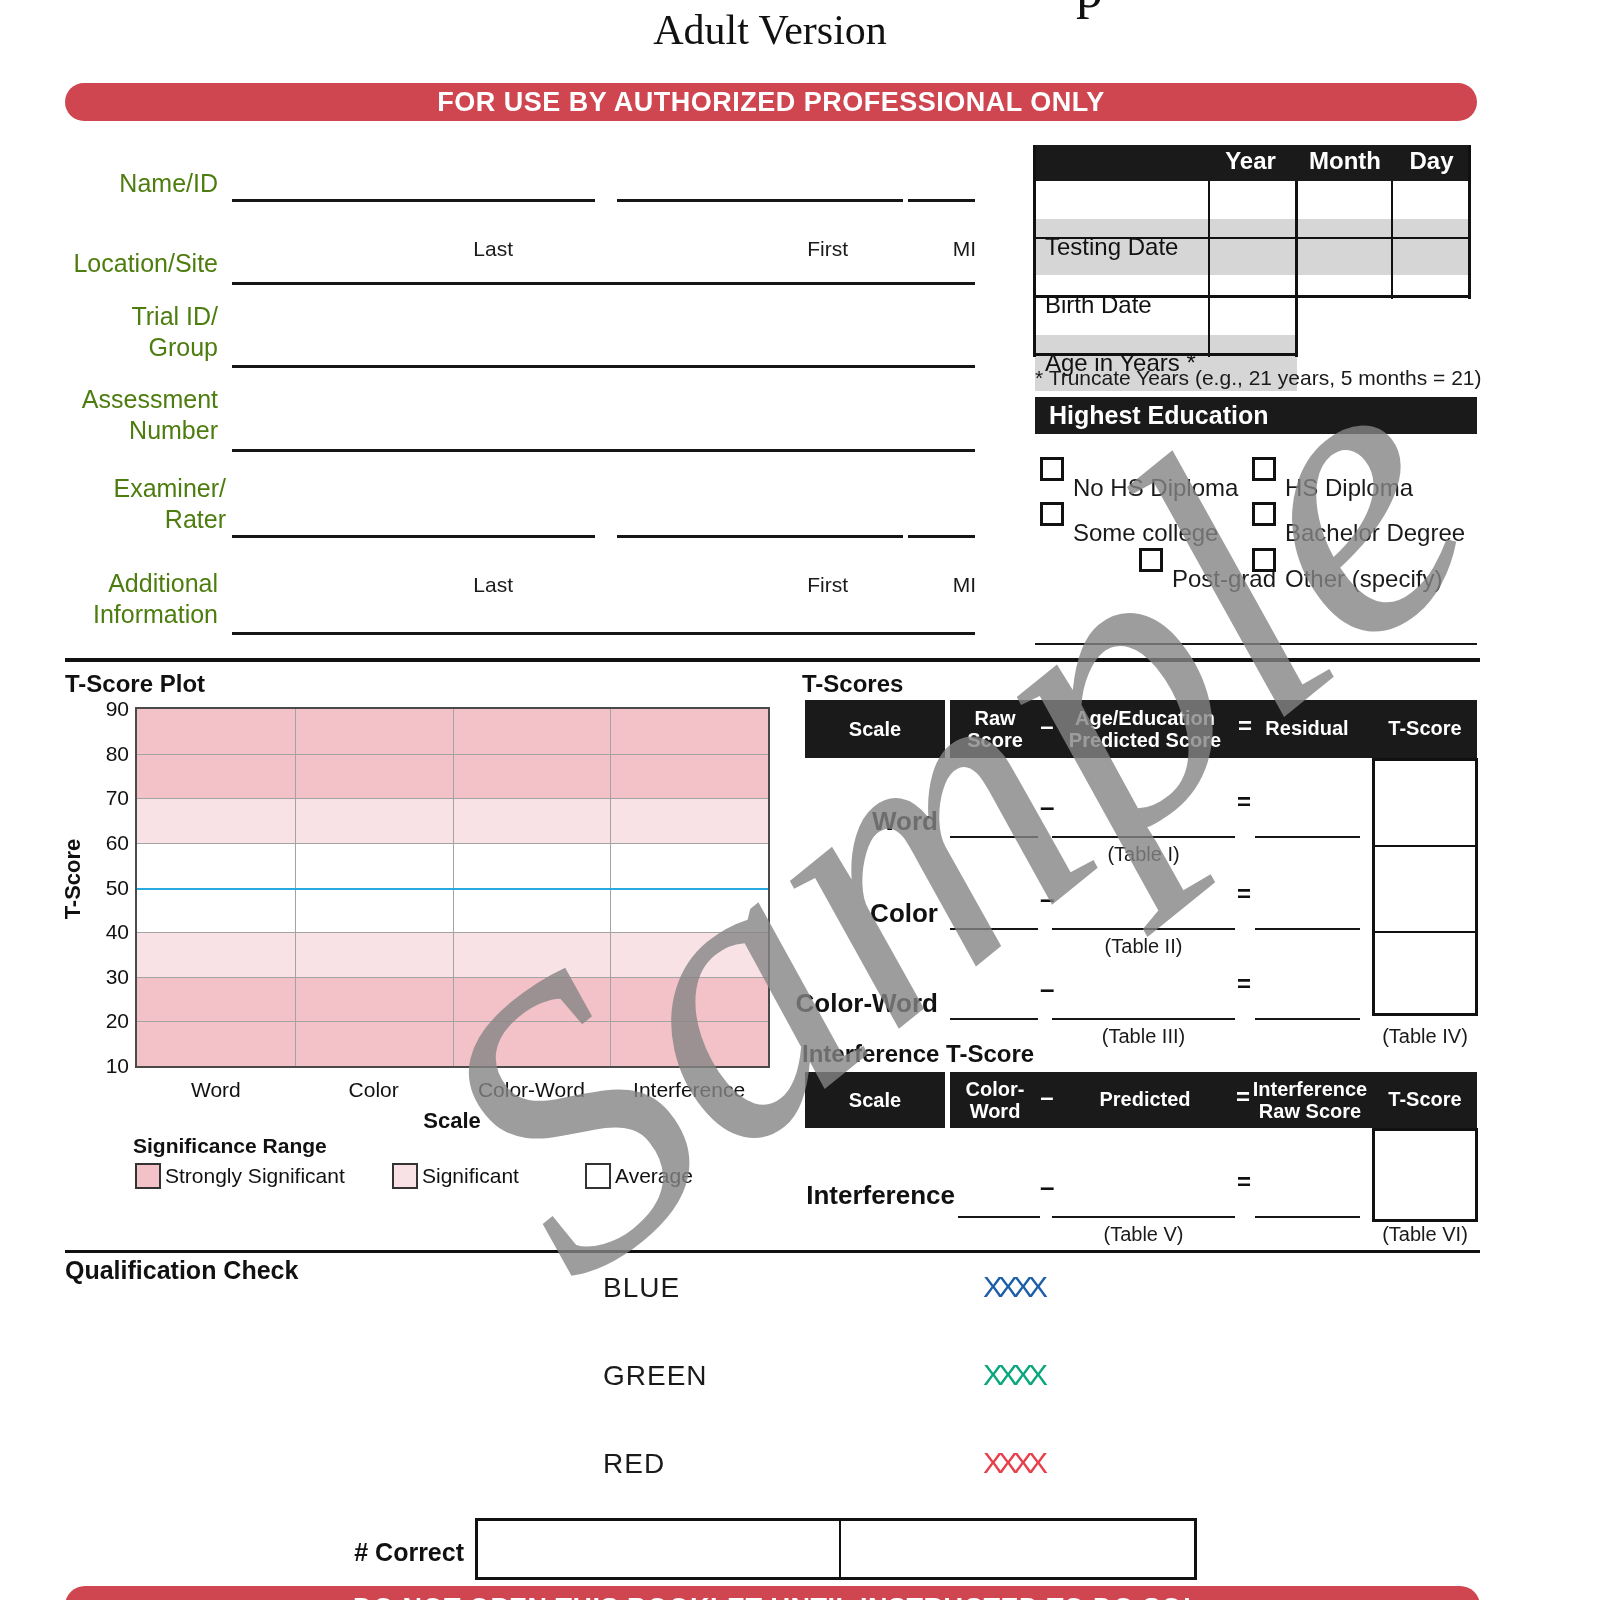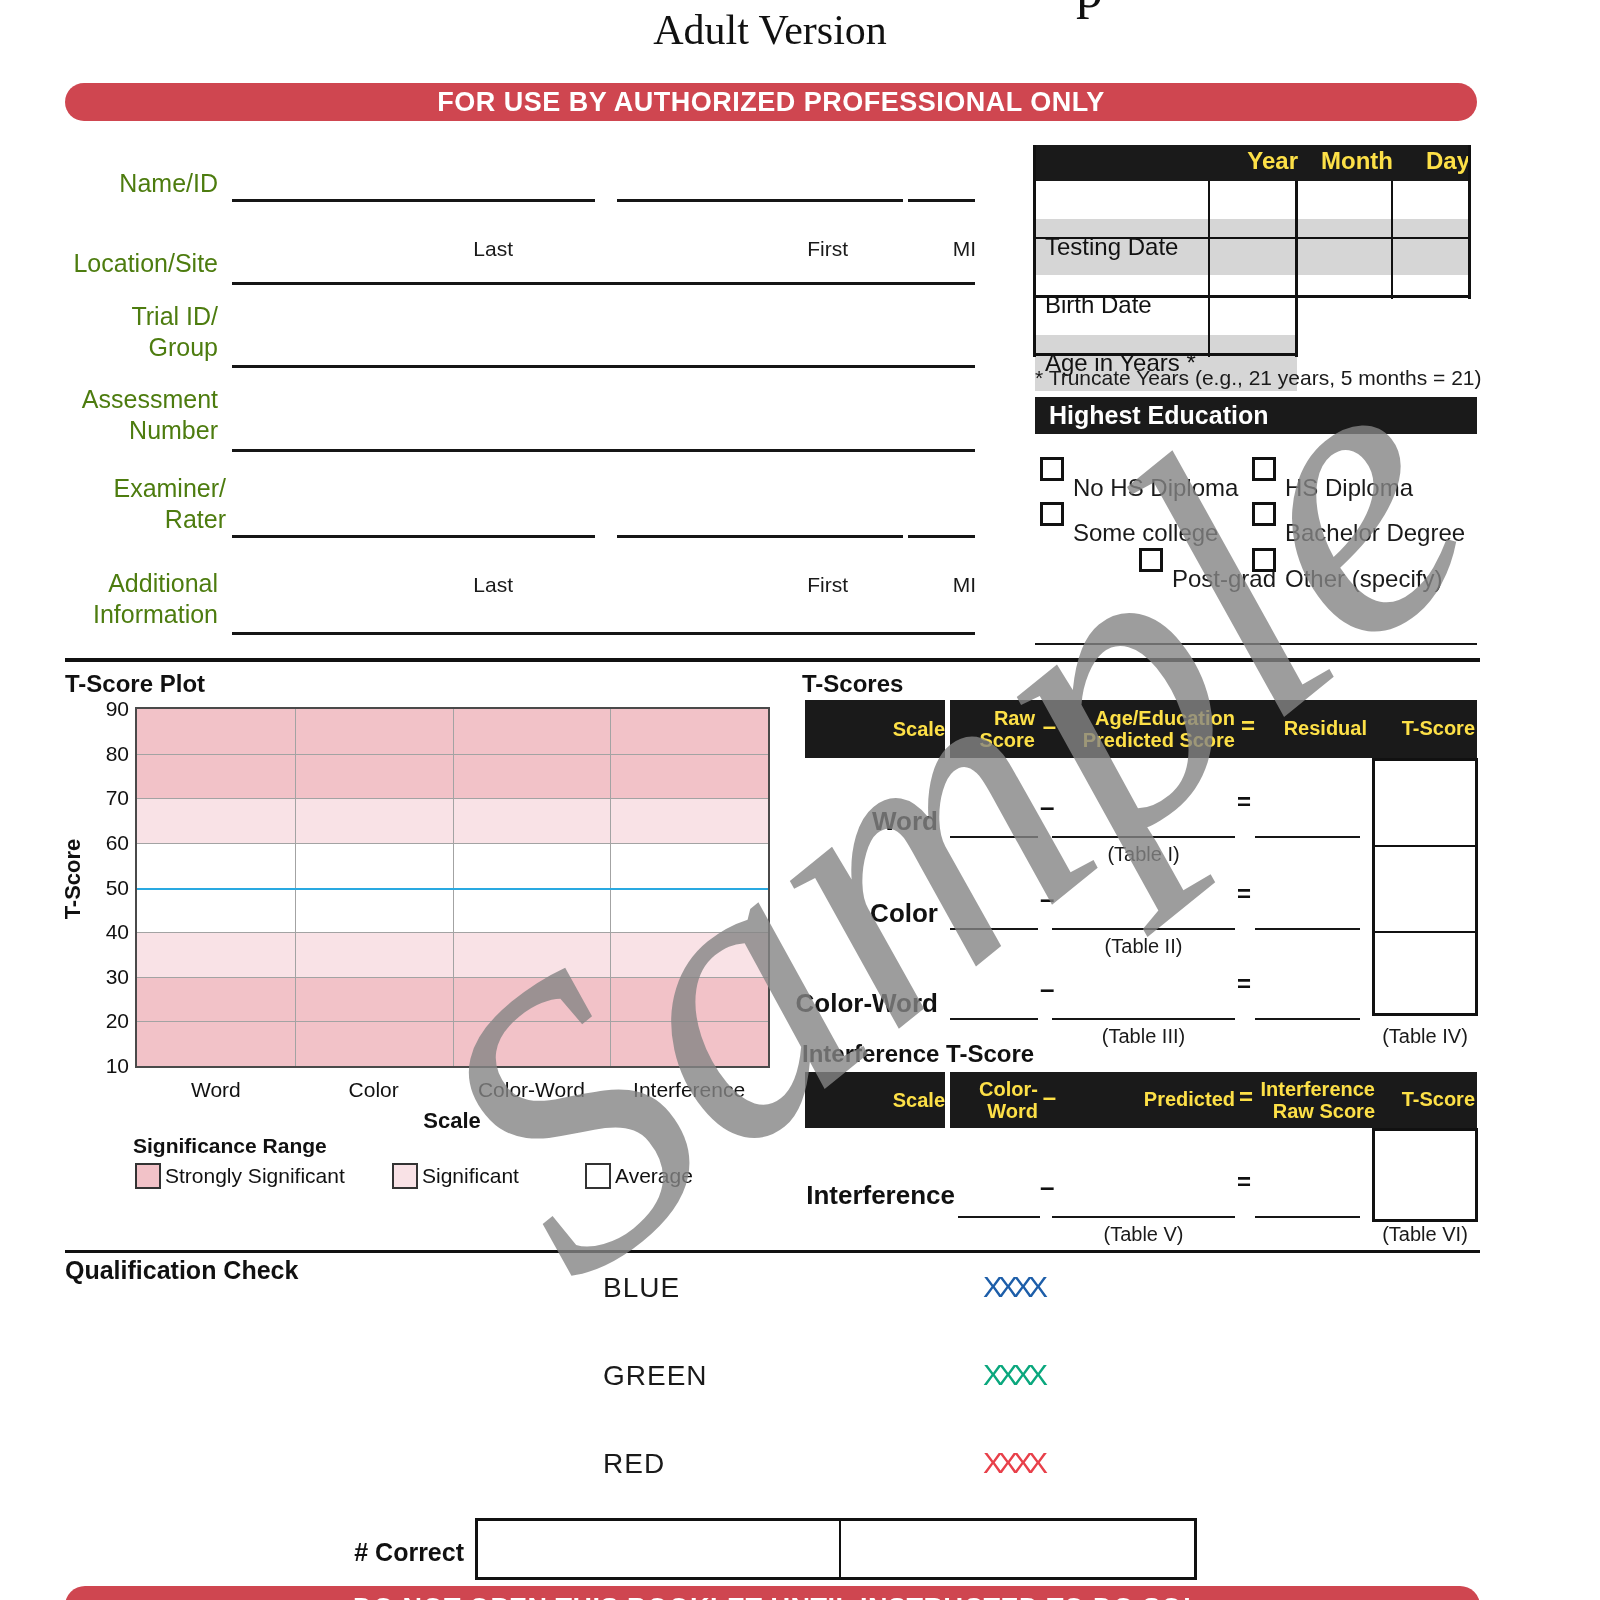--- a/index.html
+++ b/index.html
@@ -12,21 +12,21 @@
   .fline{background:#161616;height:3px;}
   .sublabel{font-size:21px;color:#1a1a1a;text-align:right;margin-top:31px;}
   .blackbar{background:#1a1a1a;color:#fff;font-weight:bold;}
   .cell{position:absolute;margin-top:38px;}
   .gray{background:#d6d6d6;}
   .bline{position:absolute;background:#111;}
   .cklabel{font-size:24px;color:#1a1a1a;line-height:22px;margin-top:20px;}
   .ckbox{width:18px;height:18px;border:3px solid #111;background:#fff;flex:0 0 auto;margin-right:9px;}
   .ckitem{display:flex;align-items:flex-start;}
   .sectitle{font-weight:bold;font-size:24px;color:#111;}
-  .hdrtxt{position:absolute;color:#fde047;font-weight:bold;font-size:20px;line-height:22px;text-align:right;}
+  .hdrtxt{position:absolute;color:#ffffff;font-weight:bold;font-size:20px;line-height:22px;text-align:center;}
   .rowlabel{font-weight:bold;font-size:26px;color:#111;text-align:right;}
   .tnote{position:absolute;font-size:20px;color:#1a1a1a;text-align:center;}
   .opsign{position:absolute;font-size:26px;font-weight:bold;color:#111;}
   .scorebox{position:absolute;border:3px solid #111;background:#fff;}
   .blank{position:absolute;background:#161616;height:2px;}
   .qlabel{font-size:28px;color:#1a1a1a;letter-spacing:1px;}
   .qval{font-size:30px;letter-spacing:-5px;font-weight:500;}
   #plot{position:absolute;left:135px;top:707px;width:631px;height:357px;border:2px solid #4a4a4a;background:#fff;}
   .band{position:absolute;left:0;width:100%;}
   .hgrid{position:absolute;left:0;width:100%;height:1px;background:#a3a3a3;}

